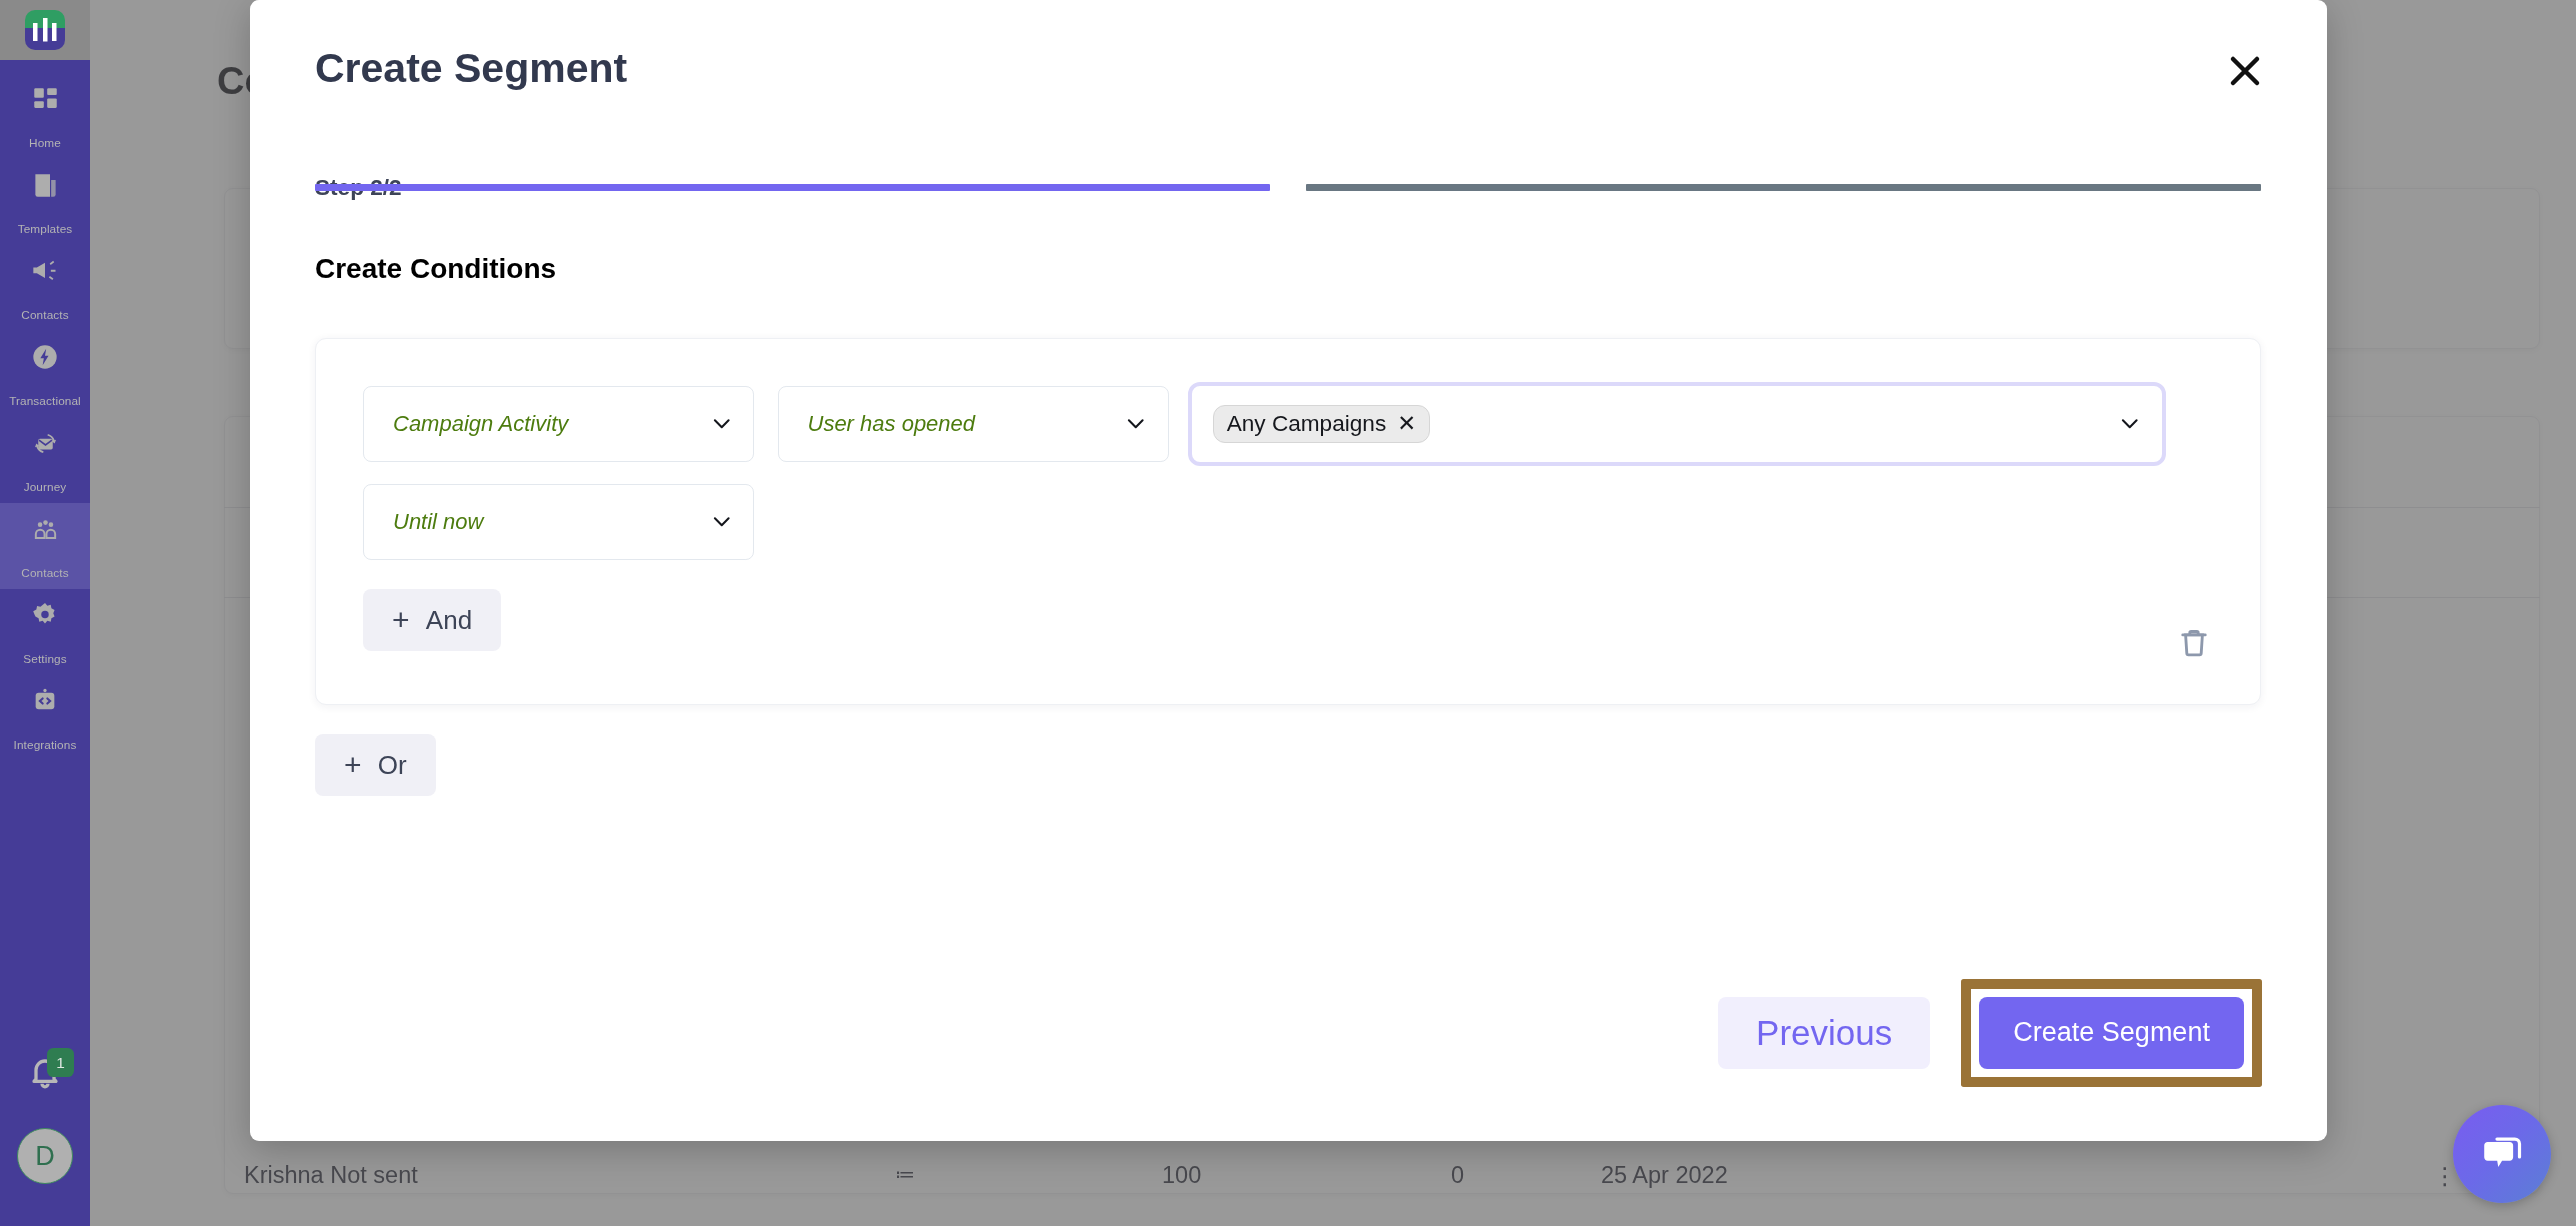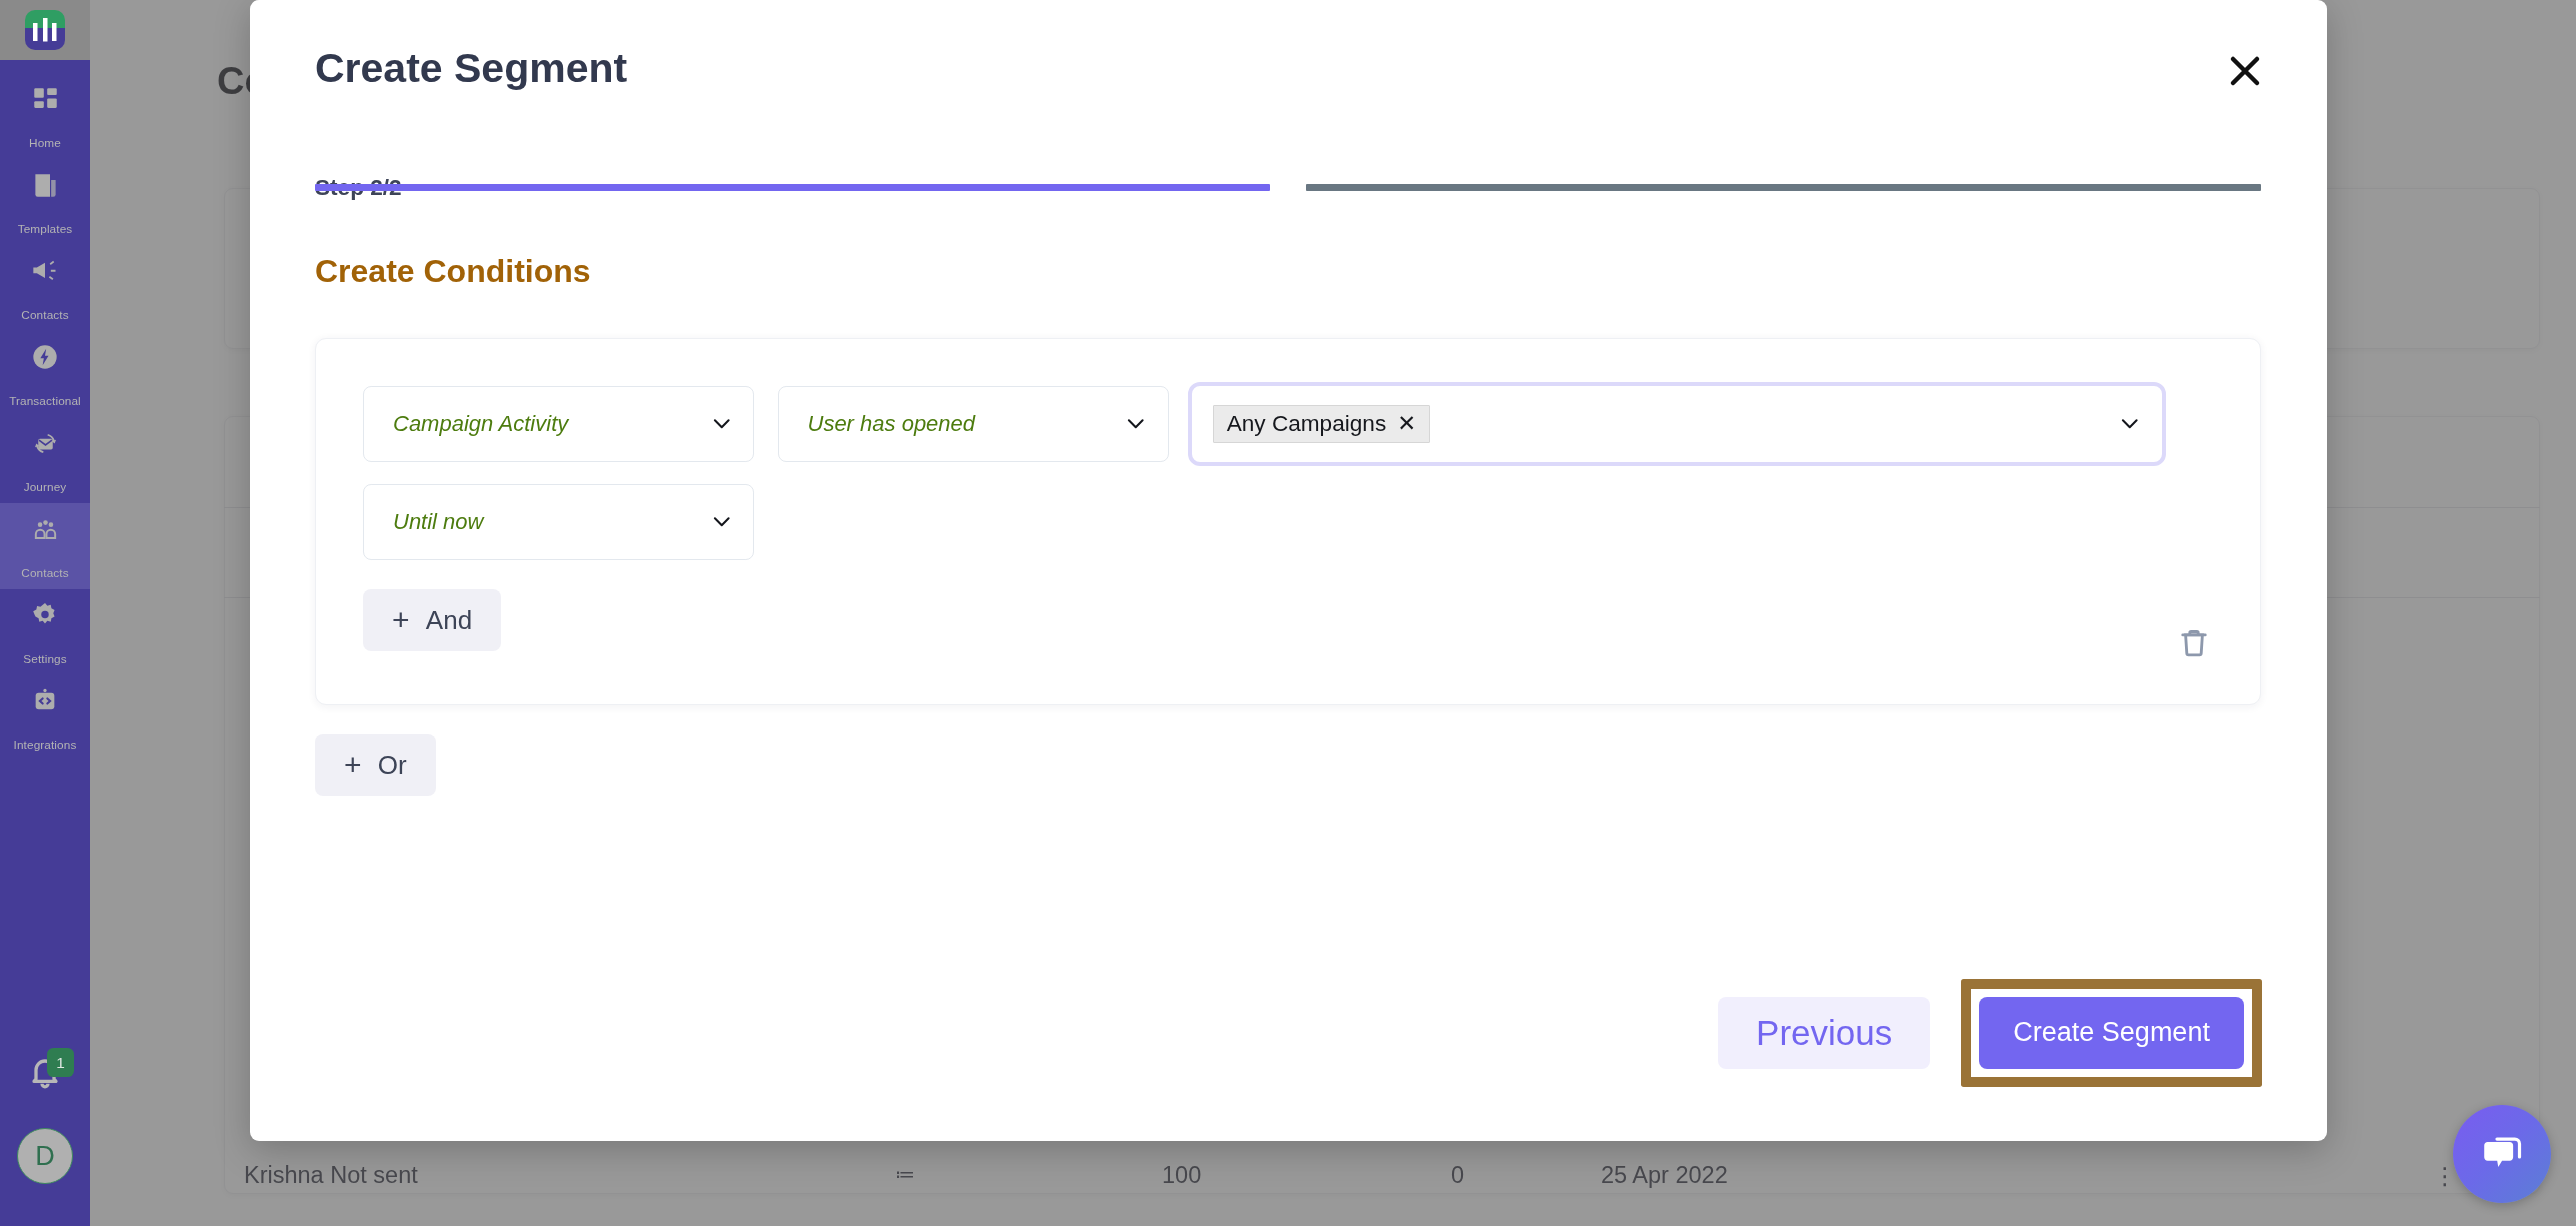--- a/index.html
+++ b/index.html
@@ -104,21 +104,21 @@
     position: absolute; right: 54px; top: 43px; width: 56px; height: 56px;
     display: flex; align-items: center; justify-content: center; cursor: pointer;
   }
   .modal-close svg { stroke: #111111; stroke-width: 3; }
   .step-label { position: absolute; left: 65px; top: 131px; font-size: 22.6px; color: #3d4457; font-weight: 700; margin-top: 44px; }
   .steps { position: absolute; left: 65px; top: 184px; width: 1946px; display: flex; gap: 36px; }
   .step-bar { height: 7.2px; border-radius: 0.9px; flex: 1; }
   .step-bar.done { background: #7366f0; }
   .step-bar.todo { background: #697782; }
 
-  .section-title { position: absolute; left: 65px; top: 253px; font-size: 32px; color: #a16207; font-weight: 600; }
+  .section-title { position: absolute; left: 65px; top: 253px; font-size: 28px; color: #000000; font-weight: 600; }
 
   .cond-panel {
     position: absolute; left: 65px; top: 338px; width: 1946px; height: 367px;
     background: #ffffff; border: 0.9px solid #eef0f4; border-radius: 11px;
     box-shadow: 0 1.8px 9px rgba(30,35,60,.06);
   }
   .cond-rows { position: absolute; left: 47px; top: 47px; }
   .row { display: flex; gap: 23.5px; }
   .row + .row { margin-top: 22px; }
 
@@ -134,21 +134,21 @@
   .sel-w2 { width: 391px; }
 
   .multiselect {
     position: relative; width: 970px; height: 76px;
     border: 0.9px solid #ffffff; border-radius: 8.1px; background: #ffffff;
     outline: 4.5px solid #dcd9fa; outline-offset: -0.9px;
     display: flex; align-items: center; padding: 0 20px 0 20px; cursor: text;
   }
   .chip {
     display: inline-flex; align-items: center; gap: 11px;
-    background: #ebebeb; border: 0.9px solid #d6d6d6; border-radius: 1px;
+    background: #ebebeb; border: 0.9px solid #d6d6d6; border-radius: 12px;
     padding: 5.4px 12.7px; font-size: 22.6px; color: #16181d;
   }
   .chip-x { font-size: 22.6px; color: #16181d; cursor: pointer; line-height: 1; }
 
   .btn-soft {
     height: 62px; padding: 0 29px; border: 0; border-radius: 8.1px;
     background: #f0f0f6; color: #3d4457; font-size: 26px;
     display: inline-flex; align-items: center; gap: 16.3px; cursor: pointer;
   }
   .btn-soft .plus { font-size: 30px; line-height: 1; color: #3d4457; }

